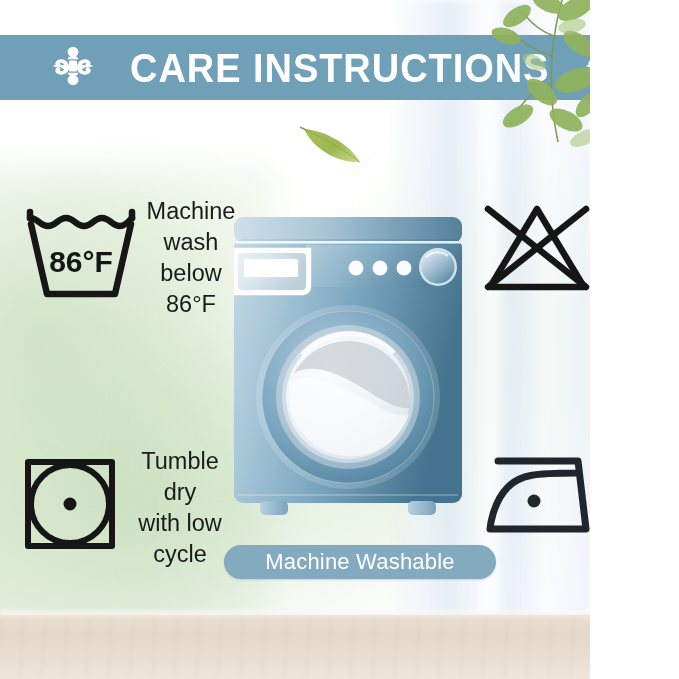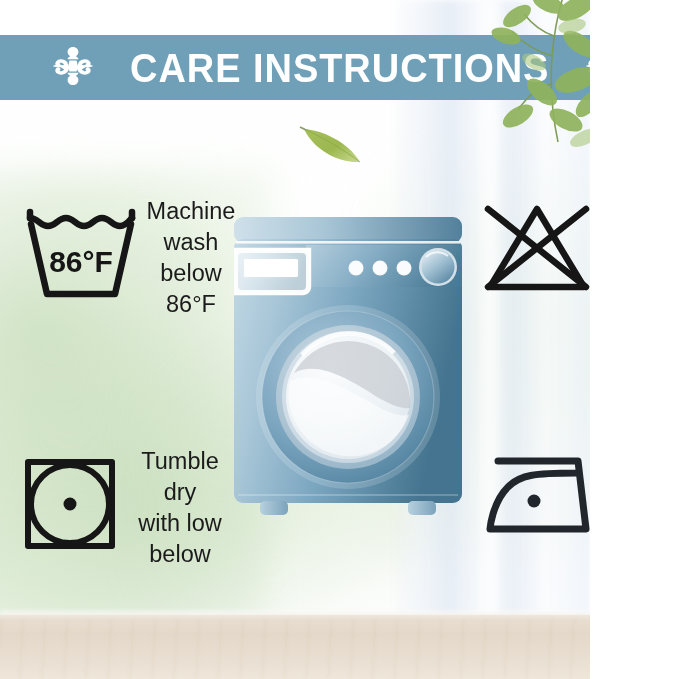--- a/index.html
+++ b/index.html
@@ -313,21 +313,21 @@
     <div class="glyph">
       <svg width="108" height="104" viewBox="0 0 108 104" aria-hidden="true">
         <g fill="none" stroke="#161616" stroke-width="6" stroke-linejoin="round">
           <rect x="12" y="10" width="84" height="84"></rect>
           <circle cx="54" cy="52" r="39"></circle>
         </g>
         <circle cx="54" cy="52" r="6.5" fill="#161616"></circle>
       </svg>
     </div>
     <div class="care-label">Tumble dry
-with low below</div>
+with low cycle</div>
   </div>
 
   <div class="care-item" id="item-iron">
     <div class="glyph">
       <svg width="130" height="100" viewBox="0 0 130 100" aria-hidden="true">
         <g fill="none" stroke="#21262c" stroke-width="7" stroke-linecap="round" stroke-linejoin="round">
           <path d="M26 14 L106 14 L114 82 L18 82 C18 82, 20 56, 36 40 C48 28, 62 26, 104 26"></path>
         </g>
         <circle cx="62" cy="54" r="6.5" fill="#21262c"></circle>
       </svg>
@@ -422,14 +422,17 @@
     </g>
 
     <path d="M10 290 L230 290" stroke="#ffffff" stroke-width="1.6" opacity=".3"></path>
 
     <g>
       <rect x="32" y="296" width="28" height="14" rx="5" fill="url(#footGrad)"></rect>
       <rect x="180" y="296" width="28" height="14" rx="5" fill="url(#footGrad)"></rect>
     </g>
   </svg>
 
+  <div class="badge">
+    <span class="badge-text">Machine Washable</span>
+  </div>
 
 </div>
 
 </body></html>

